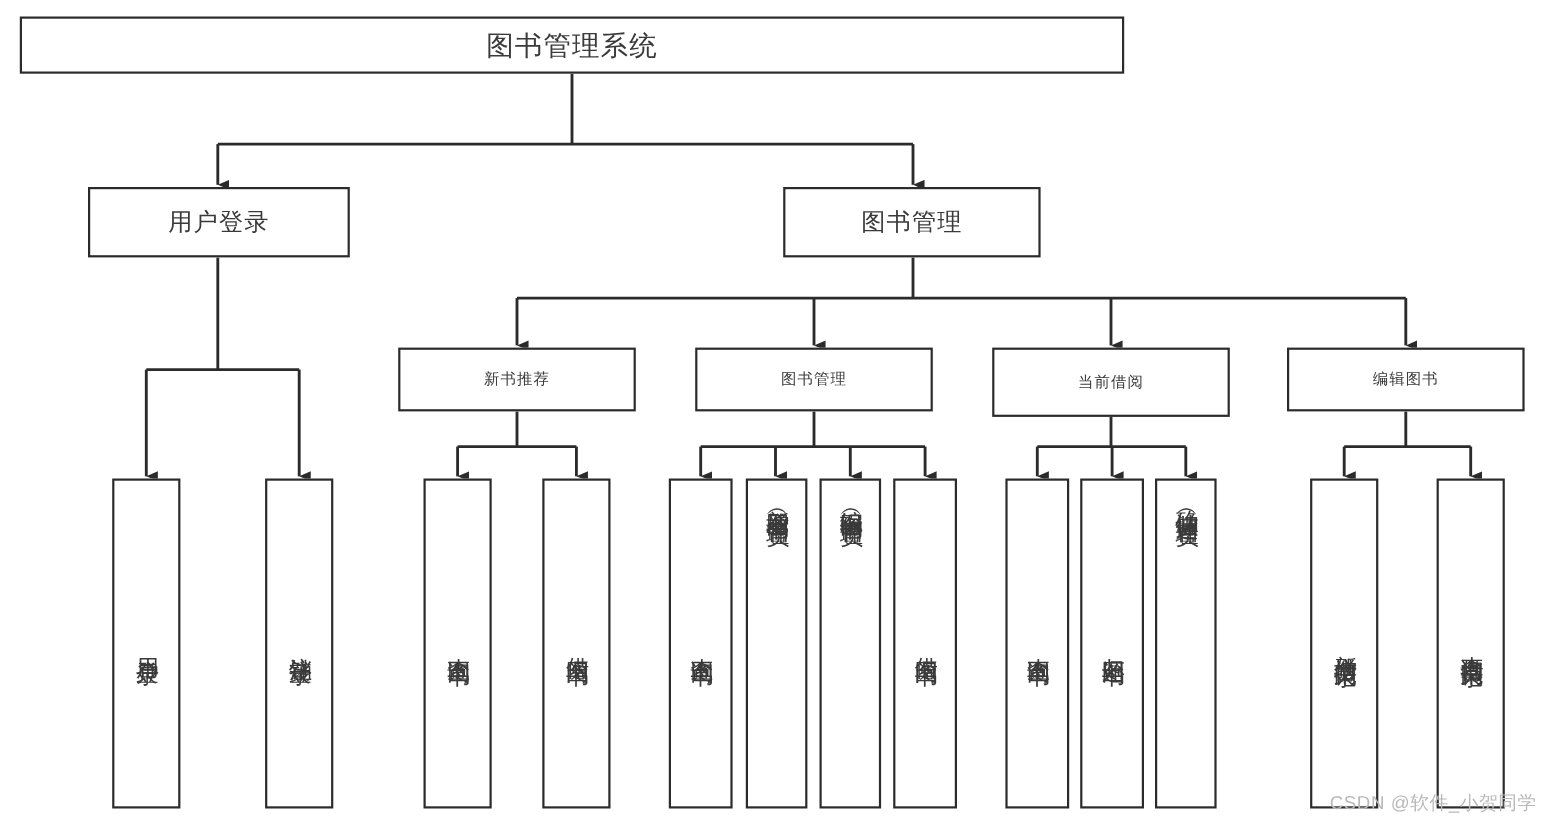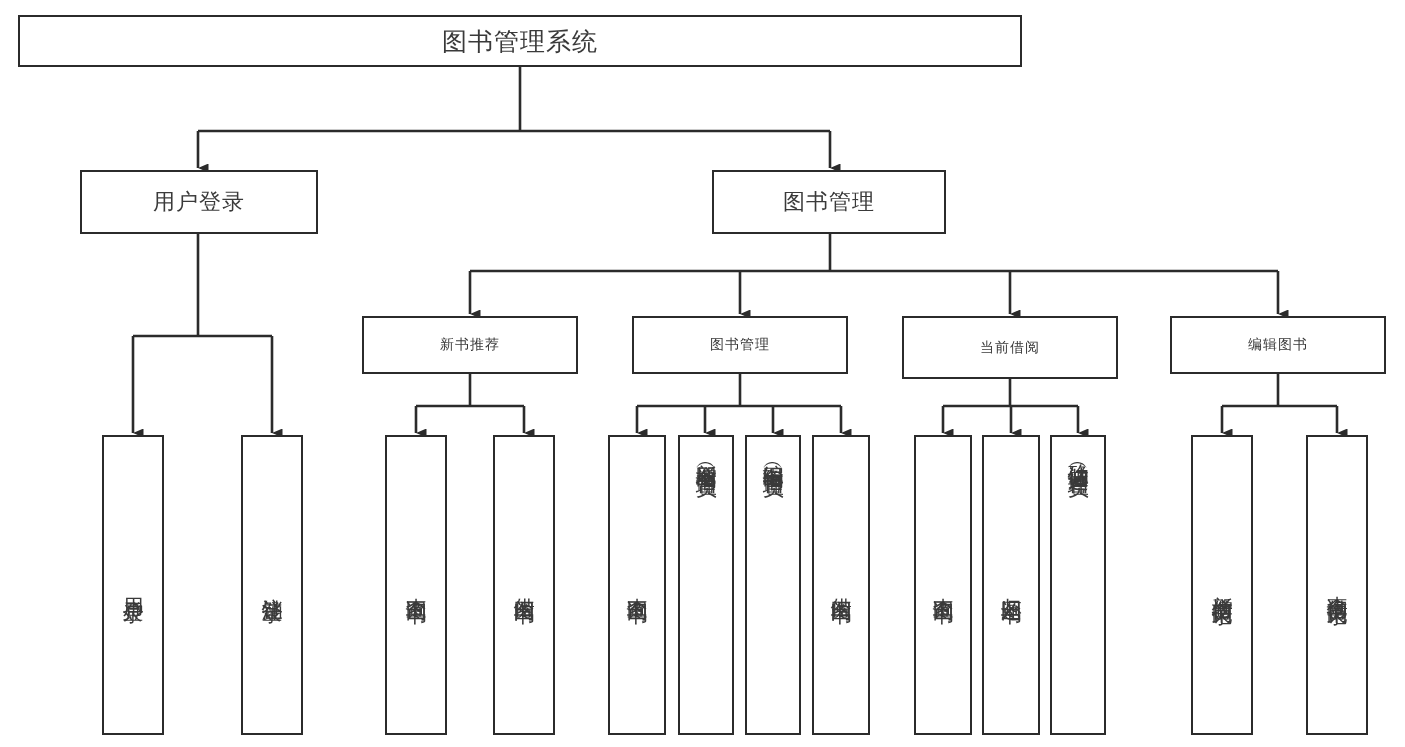--- a/index.html
+++ b/index.html
@@ -242,14 +242,15 @@
       <span class="vlabel">新增借阅记录</span>
     </span>
   </div>
 
   <div class="node node-leaf leaf-mid" style="left:1306px; top:435px; width:62px; height:300px;">
     <span class="leaf-inner">
       <span class="vlabel">查询借阅记录</span>
     </span>
   </div>
 
+  <div id="watermark">CSDN @软件_小贺同学</div>
 
 </div>
 
 </body></html>

